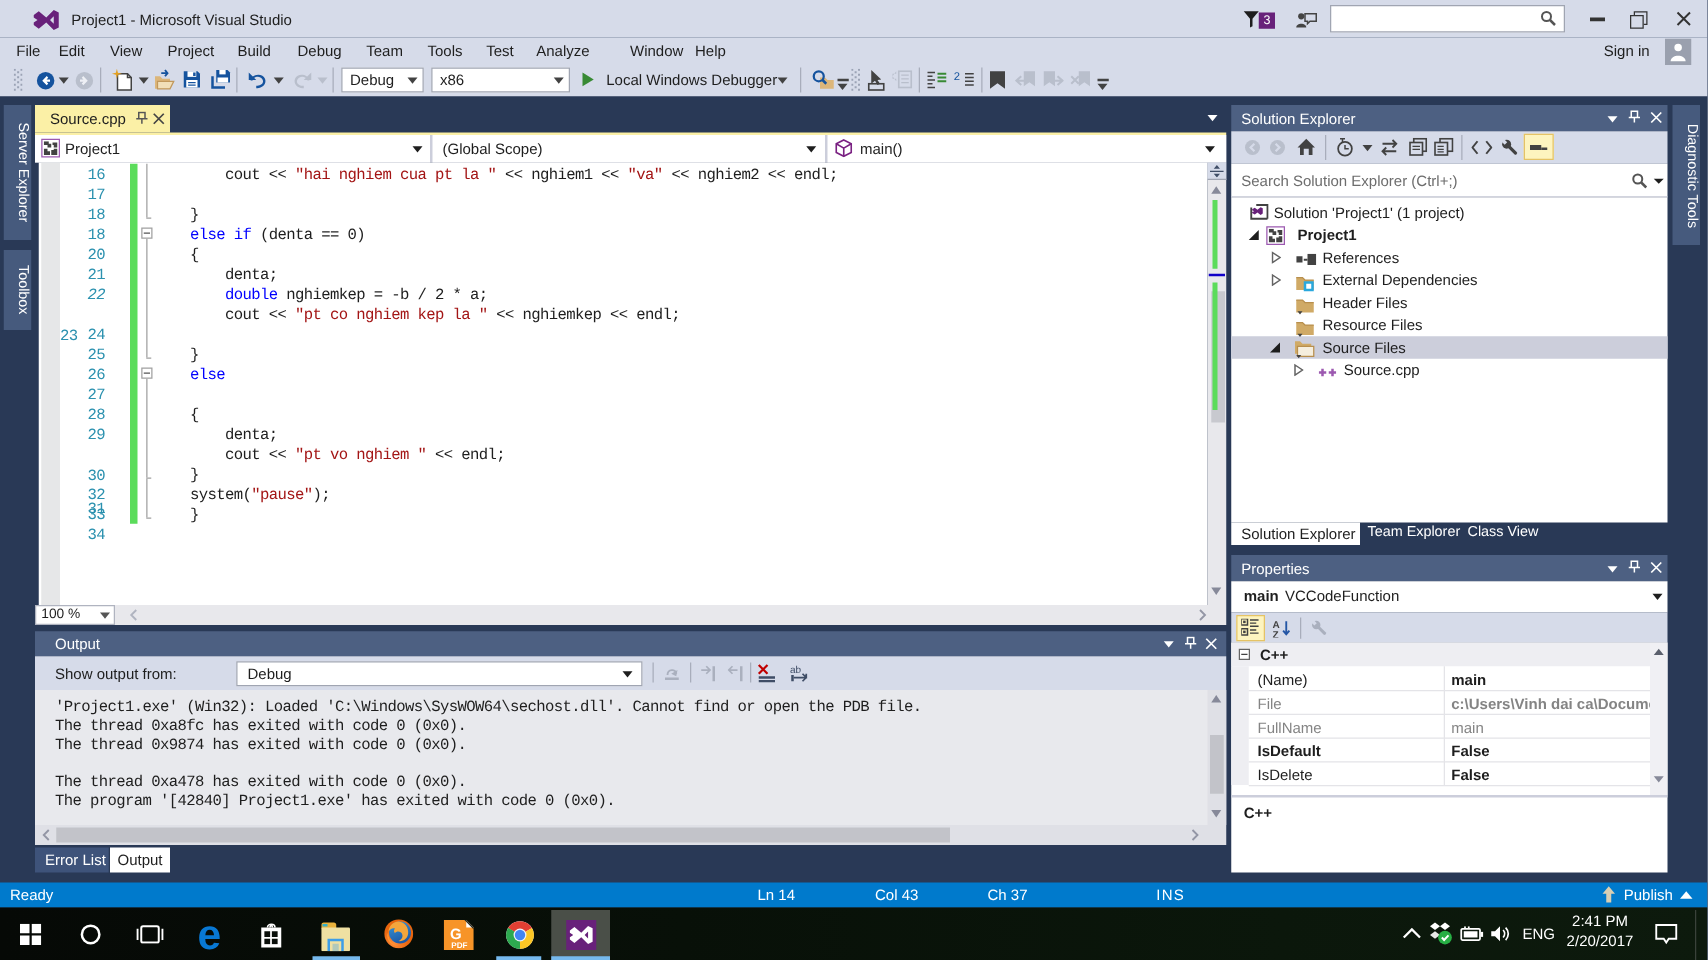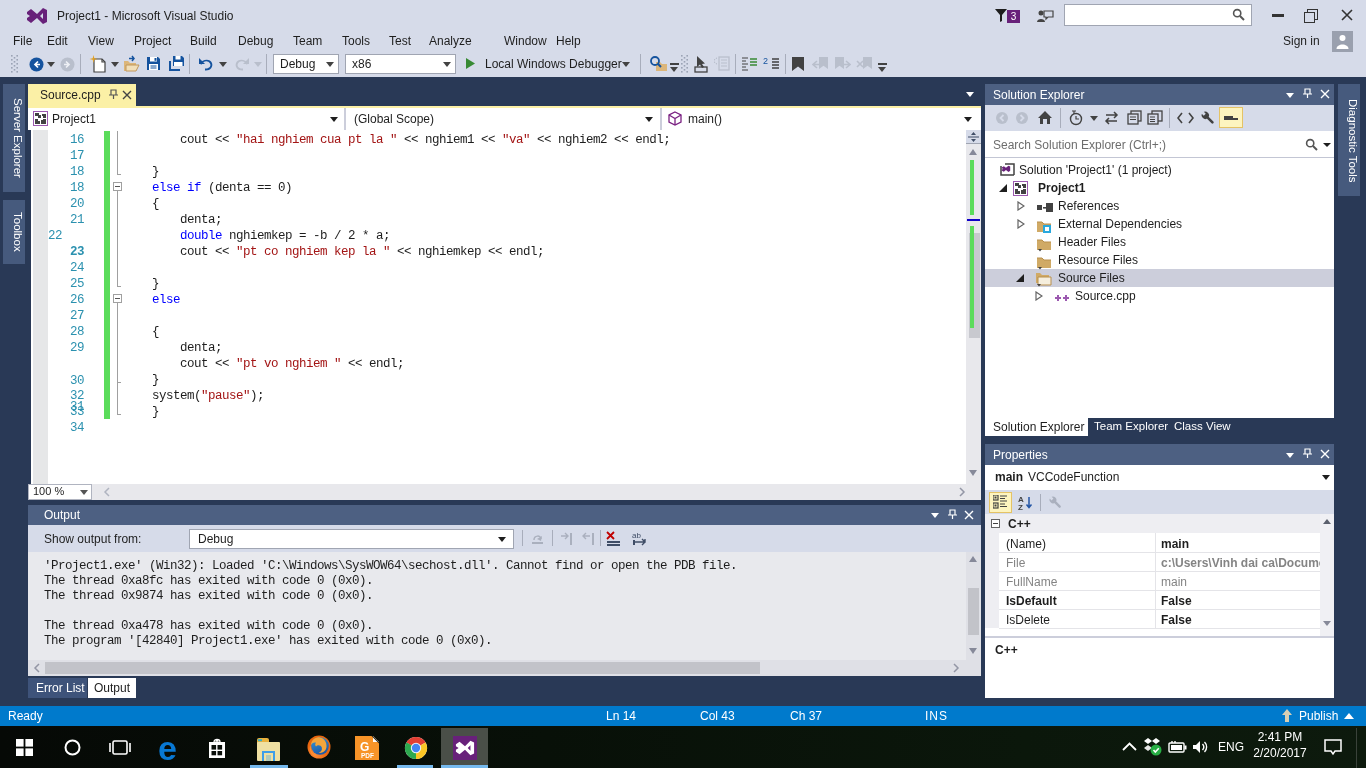--- a/index.html
+++ b/index.html
@@ -301,22 +301,22 @@
   <div class="abs" style="left:33px;top:130px;width:15px;height:354px;background:#e6e7e8;"></div>
 
   <div class="abs" style="left:104px;top:131px;width:6px;height:288px;background:#5bdc5b;"></div>
   <div id="linenums" class="mono lnum">
     <div class="abs" style="left:48px;top:133px;width:36px;text-align:right;">16</div>
     <div class="abs" style="left:48px;top:149px;width:36px;text-align:right;">17</div>
     <div class="abs" style="left:48px;top:165px;width:36px;text-align:right;">18</div>
     <div class="abs" style="left:48px;top:181px;width:36px;text-align:right;">18</div>
     <div class="abs" style="left:48px;top:197px;width:36px;text-align:right;">20</div>
     <div class="abs" style="left:48px;top:213px;width:36px;text-align:right;">21</div>
-    <div class="abs" style="left:48px;top:229px;width:36px;text-align:left;">22</div>
-    <div class="abs" style="left:48px;top:245px;width:36px;text-align:right;font-weight:bold;">23</div>
+    <div class="abs" style="left:48px;top:229px;width:36px;text-align:right;font-style:italic;">22</div>
+    <div class="abs" style="left:48px;top:262px;width:36px;text-align:left;">23</div>
     <div class="abs" style="left:48px;top:261px;width:36px;text-align:right;">24</div>
     <div class="abs" style="left:48px;top:277px;width:36px;text-align:right;">25</div>
     <div class="abs" style="left:48px;top:293px;width:36px;text-align:right;">26</div>
     <div class="abs" style="left:48px;top:309px;width:36px;text-align:right;">27</div>
     <div class="abs" style="left:48px;top:325px;width:36px;text-align:right;">28</div>
     <div class="abs" style="left:48px;top:341px;width:36px;text-align:right;">29</div>
     <div class="abs" style="left:48px;top:357px;width:36px;text-align:right;margin-top:17px;">30</div>
     <div class="abs" style="left:48px;top:360px;width:36px;text-align:right;margin-top:40px;">31</div>
     <div class="abs" style="left:48px;top:389px;width:36px;text-align:right;">32</div>
     <div class="abs" style="left:48px;top:405px;width:36px;text-align:right;">33</div>

